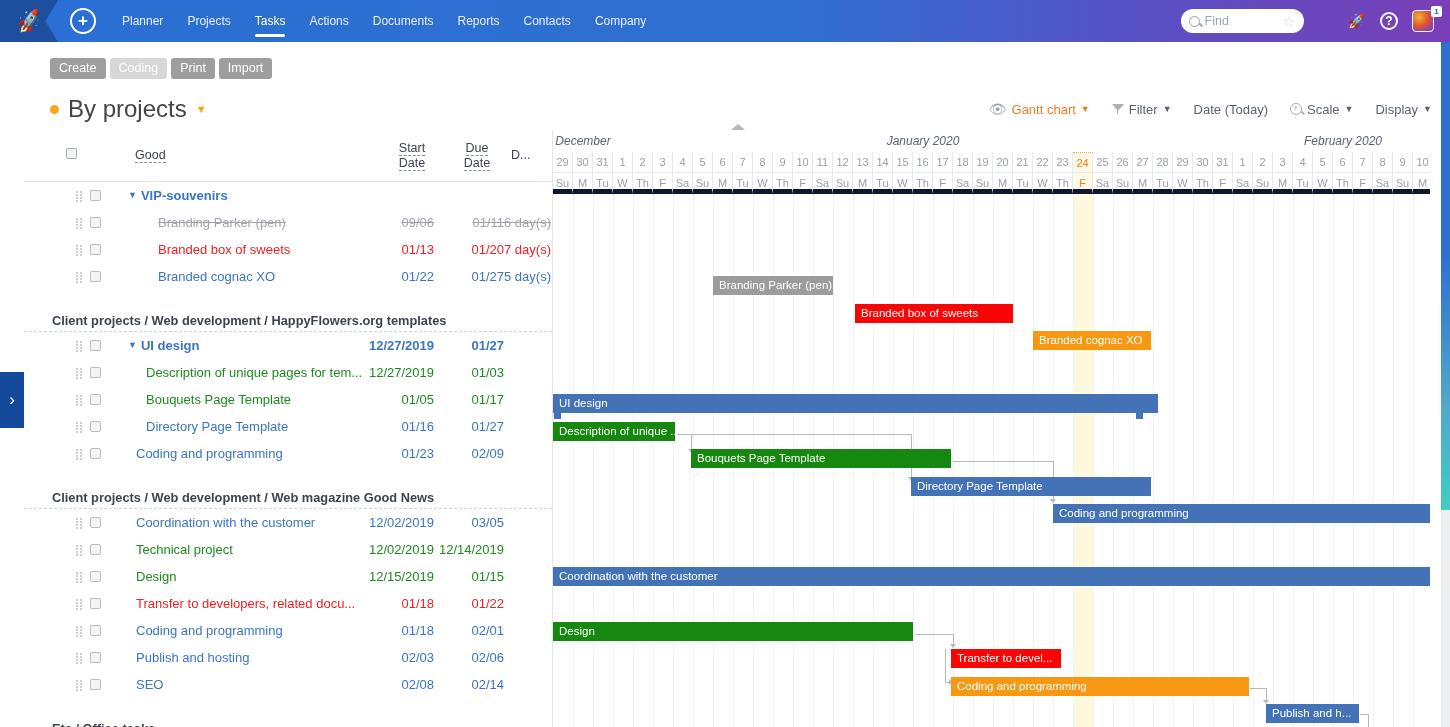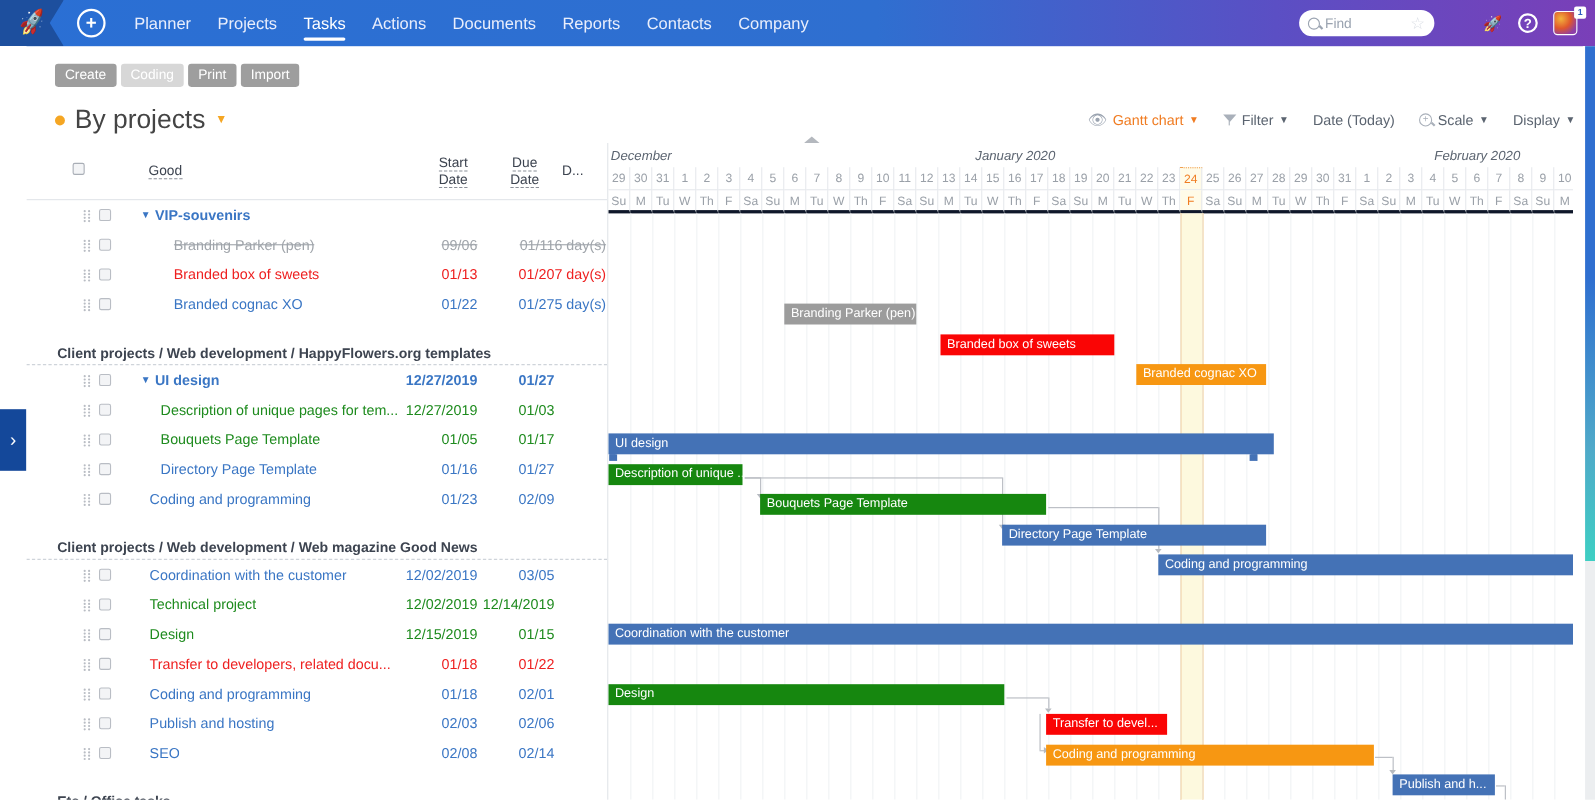--- a/index.html
+++ b/index.html
@@ -25,21 +25,21 @@
   .rocket-logo { font-size: 20px; line-height: 1; transform: rotate(-10deg); }
   #navitems { display: flex; align-items: center; gap: 0px; margin-left: 12px; height: 42px; }
   .plus-btn {
     width: 26px; height: 26px; border-radius: 50%;
     border: 2px solid #ffffff; color: #fff;
     display: flex; align-items: center; justify-content: center;
     font-size: 17px; font-weight: bold; line-height: 0; cursor: pointer;
     margin-right: 14px;
   }
   .navitem {
-    color: #e9eefc; font-size: 15px; padding: 0 12px; height: 42px;
+    color: #e9eefc; font-size: 12px; padding: 0 12px; height: 42px;
     display: flex; align-items: center; cursor: pointer; position: relative;
     white-space: nowrap;
   }
   .navitem.active { color: #ffffff; }
   .navitem.active::after {
     content: ""; position: absolute; left: 12px; right: 12px; bottom: 5px;
     height: 3px; background: #ffffff; border-radius: 2px;
   }
   #navright { margin-left: auto; display: flex; align-items: center; gap: 14px; padding-right: 16px; }
   #findbox {
@@ -212,21 +212,21 @@
   .tl-month { position: absolute; top: 4px; white-space: nowrap; overflow: hidden; font-style: italic; }
   #tl-days, #tl-dows {
     position: relative; height: 21px; white-space: nowrap; font-size: 0;
   }
   .tl-cell {
     display: inline-block; width: 20px; height: 21px; line-height: 21px;
     text-align: center; font-size: 11px; color: #9aa0a8;
     border-right: 1px solid #e6e9ed; border-bottom: 1px solid #e6e9ed;
     vertical-align: top;
   }
-  #tl-dows .tl-cell { border-bottom: 3px solid #0f172a; }
+  #tl-dows .tl-cell { border-bottom: 5px solid #0f172a; }
   .tl-cell.today { color: #f07c22; background: #fffbe8; }
   #tl-days .tl-cell.today { border-top: 1px dotted #f0a050; }
 
   
   #gantt-body { position: relative; height: 533px; }
   #today-band {
     position: absolute; top: 0; height: 533px; width: 21px;
     background: #fdf9de; border-left: 1px solid #f4a93c; border-right: 1px solid #f4a93c;
     z-index: 0;
   }

